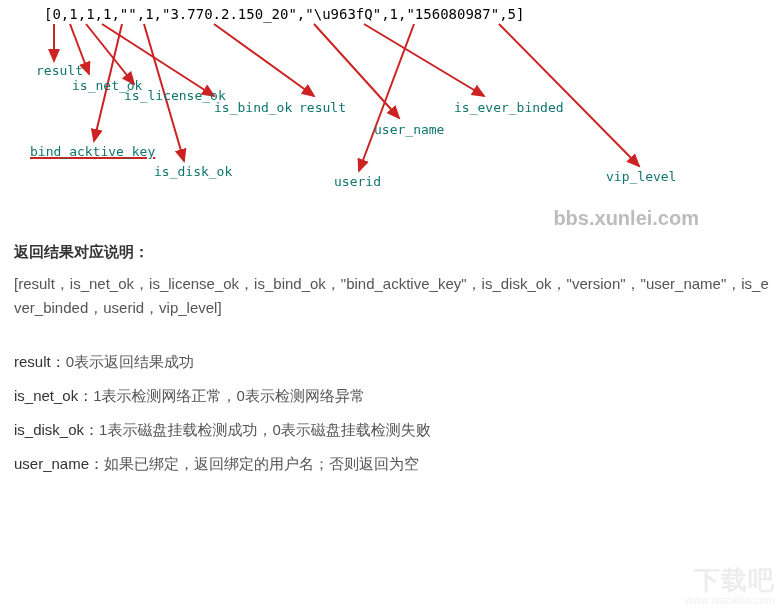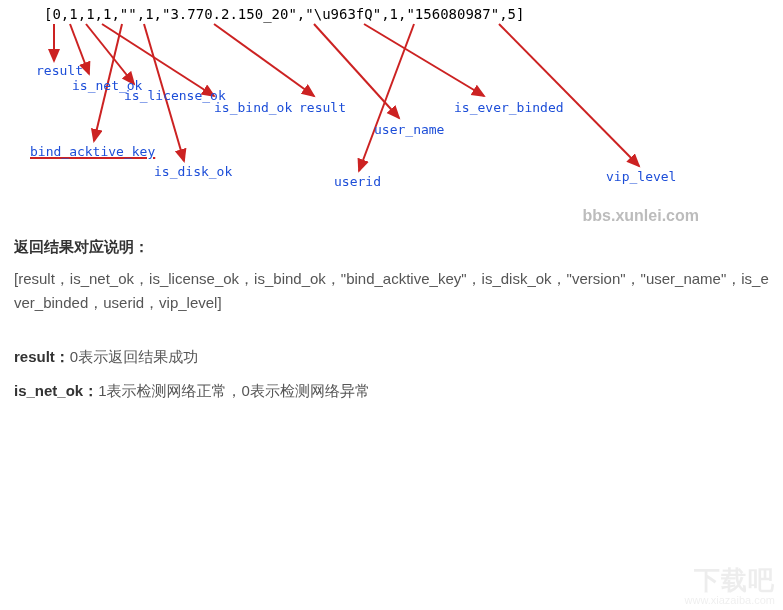--- a/index.html
+++ b/index.html
@@ -21,33 +21,33 @@
     left: 30px;
     font-family: Consolas, monospace;
     font-size: 14px;
     white-space: pre;
     color: #000;
   }
   .lbl {
     position: absolute;
     font-family: Consolas, monospace;
     font-size: 13px;
-    color: #1d4ed8;
+    color: #0f766e;
     white-space: nowrap;
   }
   .lbl.key { text-decoration: underline; text-decoration-color: #cc2222; text-decoration-thickness: 2px; }
   svg.arrows {
     position: absolute;
     top: 0; left: 0;
     width: 755px; height: 205px;
     pointer-events: none;
   }
   .watermark {
     font-family: Arial, sans-serif;
-    font-size: 16px;
+    font-size: 20px;
     font-weight: bold;
     color: #bcbcbc;
     text-align: right;
     padding-right: 70px;
     margin-top: -4px;
     margin-bottom: 10px;
   }
   .doc {
     font-size: 15px;
     line-height: 1.6;
@@ -61,21 +61,21 @@
   .doc .arr {
     color: #555;
     margin-bottom: 28px;
     word-break: break-all;
   }
   .doc .row {
     margin: 6px 0;
     padding: 2px 0;
   }
   .doc .row b {
-    font-weight: bold;
+    font-weight: normal;
     color: #333;
     margin-top: 12px;
   }
   .doc .row.hl {
     position: relative;
   }
   .doc .row.hl::after {
     content: "";
     position: absolute;
     left: 0;
@@ -137,19 +137,21 @@
 </div>
 
 <div class="watermark">bbs.xunlei.com</div>
 
 <div class="doc">
   <div class="head">返回结果对应说明：</div>
   <div class="arr">[result，is_net_ok，is_license_ok，is_bind_ok，"bind_acktive_key"，is_disk_ok，"version"，"user_name"，is_ever_binded，userid，vip_level]</div>
 
   <div class="row"><b>result：</b><span>0表示返回结果成功</span></div>
   <div class="row"><b>is_net_ok：</b><span>1表示检测网络正常，0表示检测网络异常</span></div>
+  <div class="row"><b>is_disk_ok：</b><span>1表示磁盘挂载检测成功，0表示磁盘挂载检测失败</span></div>
+  <div class="row"><b>user_name：</b><span>如果已绑定，返回绑定的用户名；否则返回为空</span></div>
 
 </div>
 
 <div class="corner-wm">
   <div class="big">下载吧</div>
   <div class="sm">www.xiazaiba.com</div>
 </div>
 
 </body></html>

